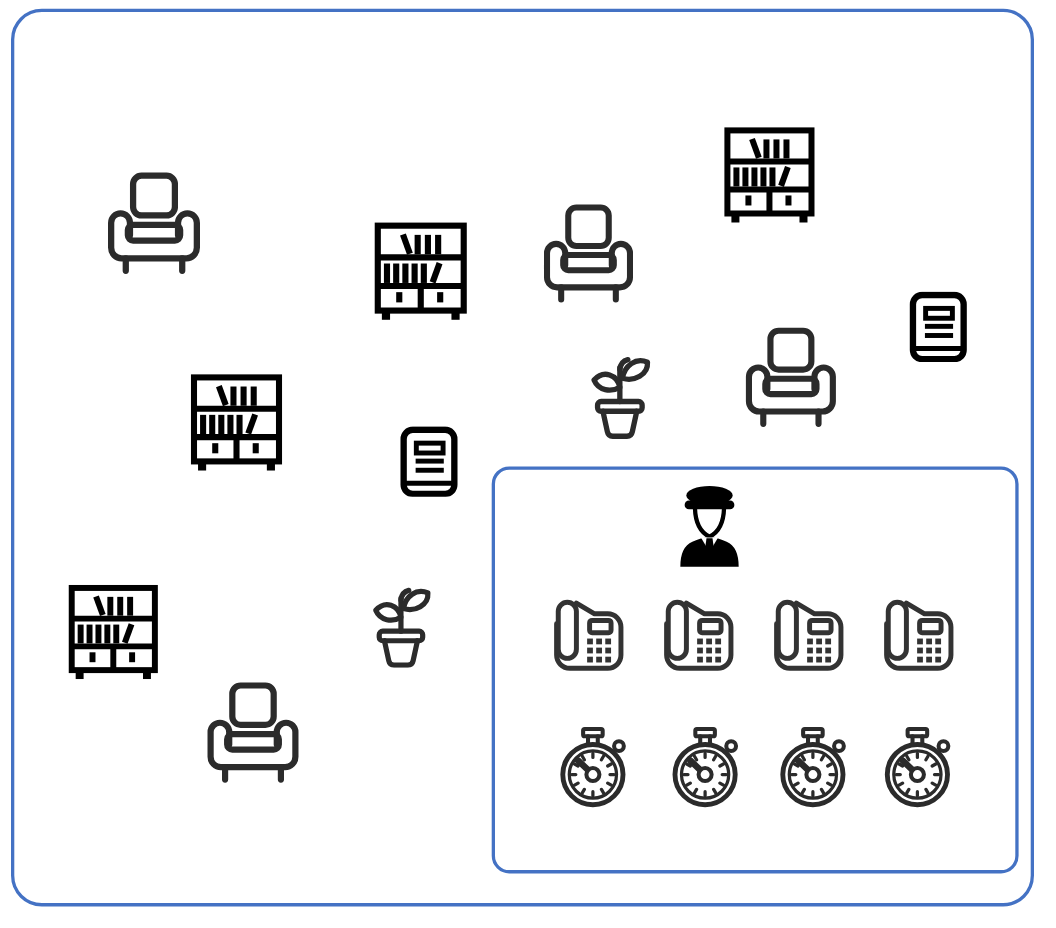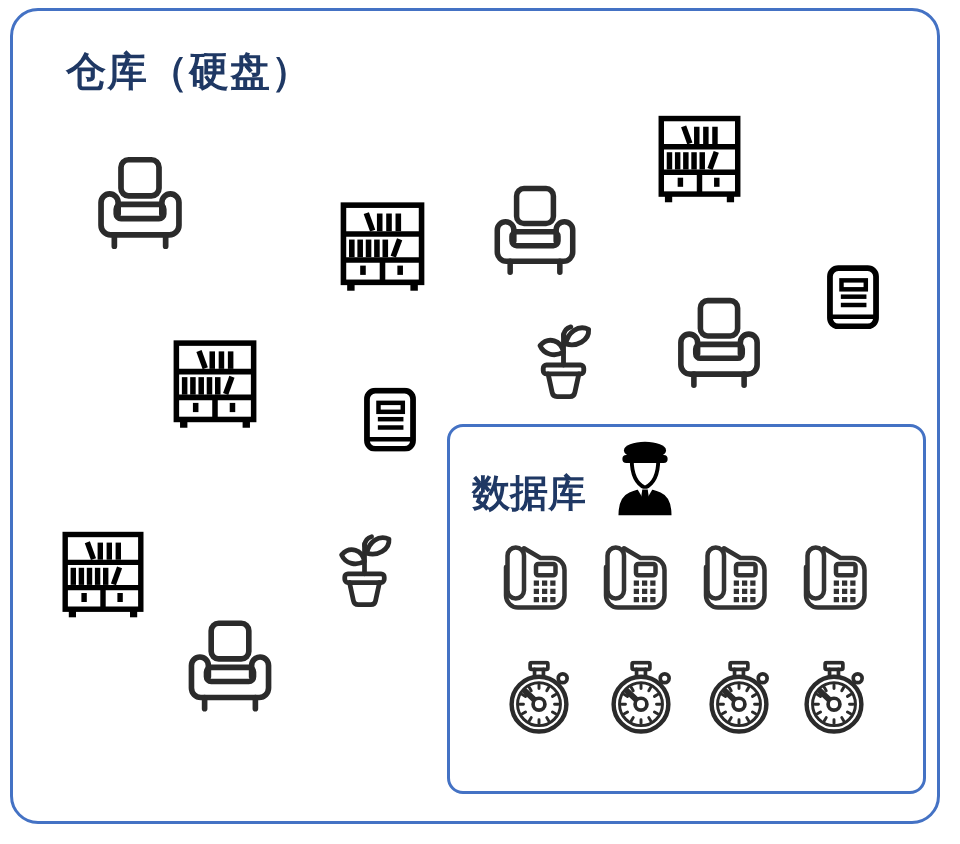--- a/index.html
+++ b/index.html
@@ -126,22 +126,20 @@
         <path d="M50 59 L32 42" stroke-width="8"></path>
         <circle cx="50" cy="59" r="8" stroke-width="5" fill="#FFFFFF"></circle>
       </g>
     </symbol>
   </defs>
 </svg>
 
 <div class="stage" style="--border: #4472C4; --navy: #1F3864; background: rgb(255, 255, 255);">
   <div class="outer-box"></div>
   <div class="inner-box"></div>
-  <div class="title">仓库（硬盘）</div>
-  <div class="db-title">数据库</div>
 
 <div class="icon" style="left: 92px; top: 155px; width: 96px; height: 95px;">
       <svg viewBox="0 0 100 100" preserveAspectRatio="xMidYMid meet">
         <use href="#sym-armchair"></use>
       </svg>
     </div>
     <div class="icon" style="left: 336px; top: 200px; width: 93px; height: 94px;">
       <svg viewBox="0 0 100 100" preserveAspectRatio="xMidYMid meet">
         <use href="#sym-bookshelf"></use>
       </svg>

